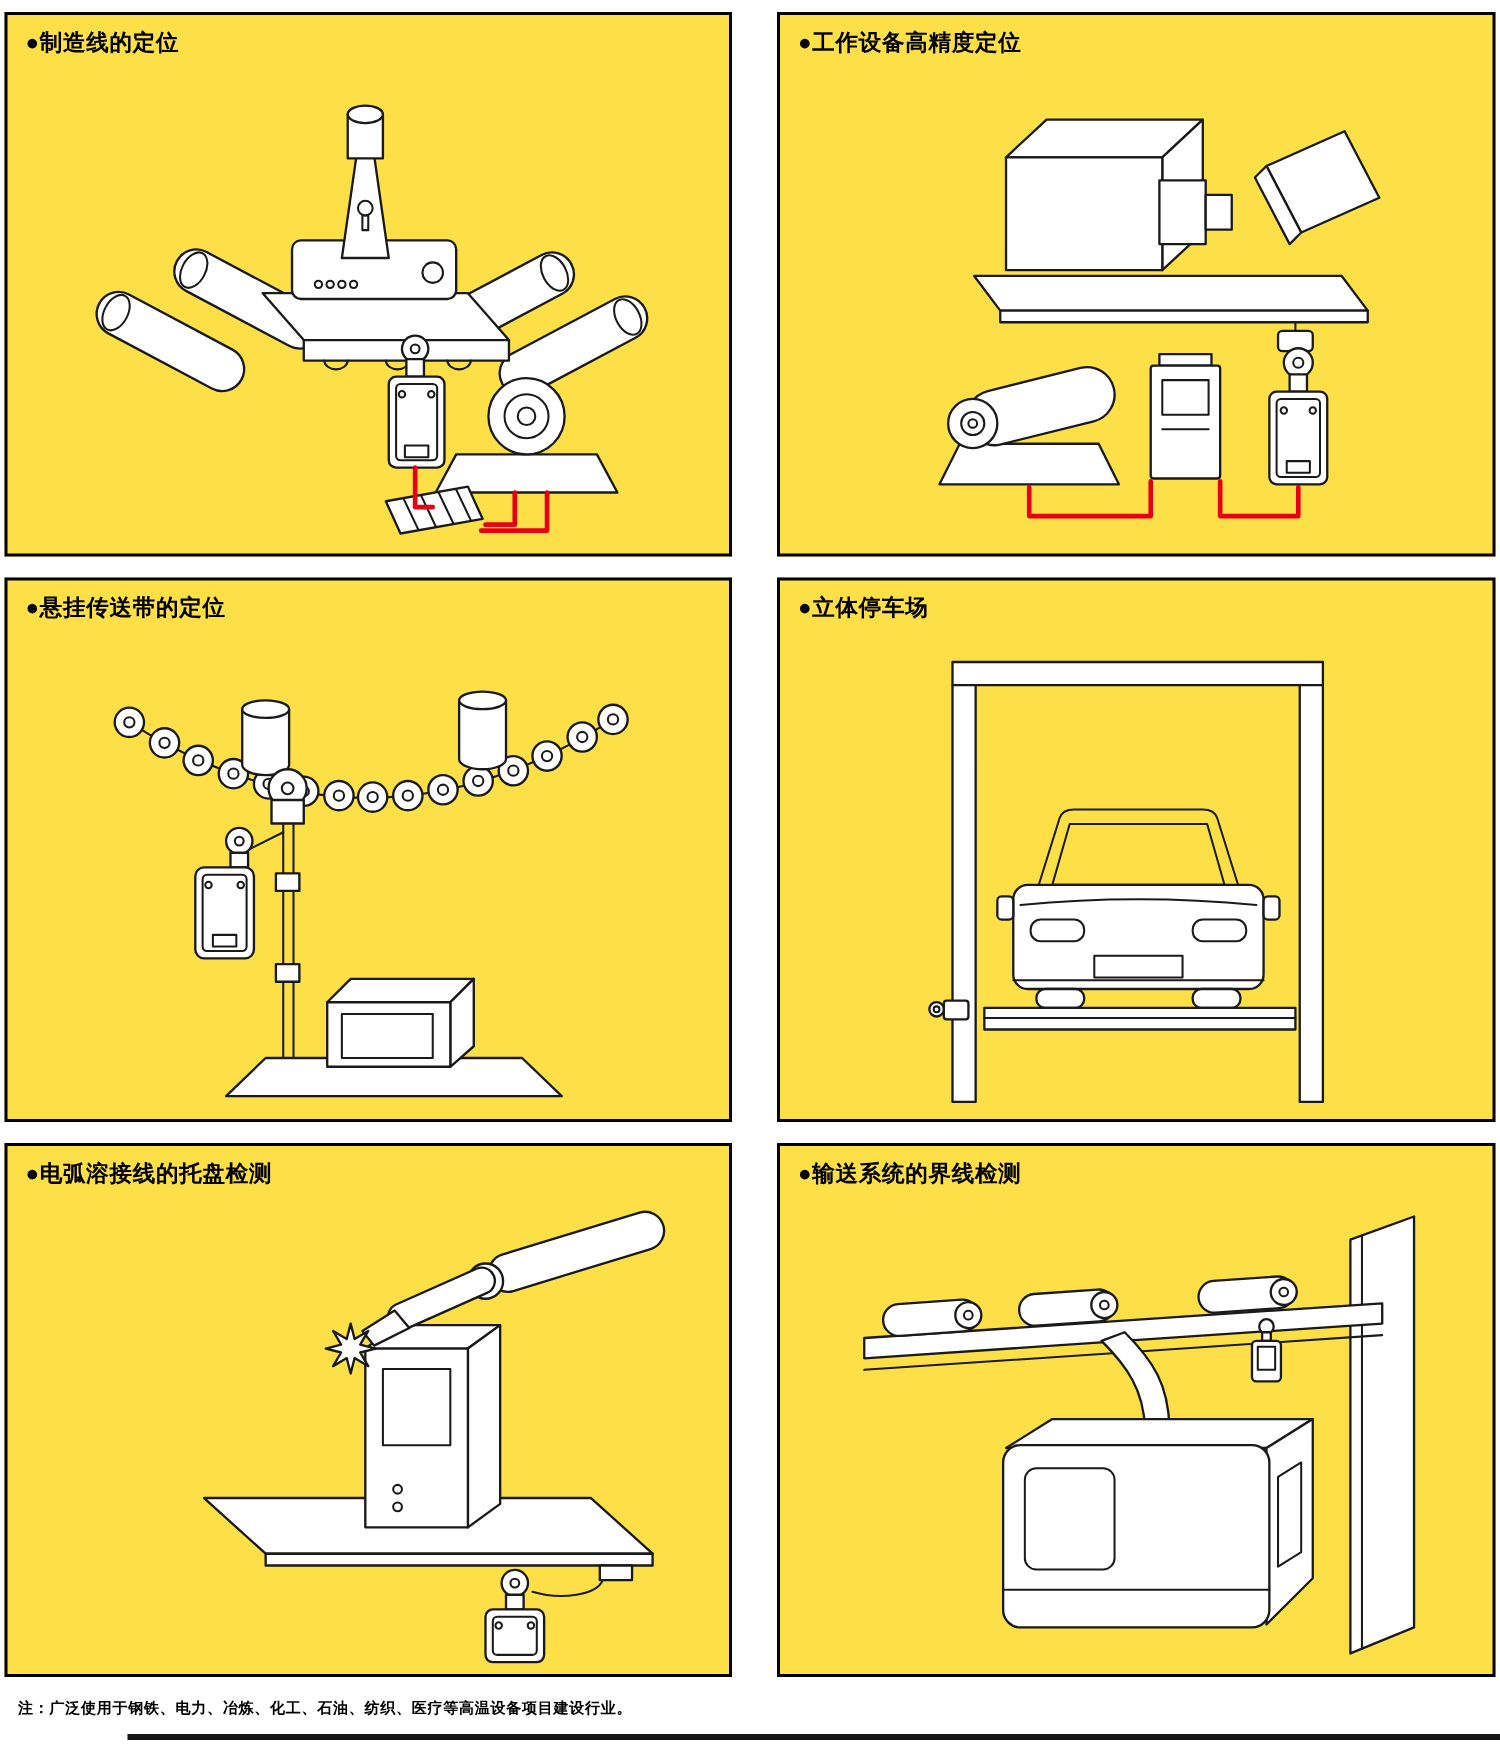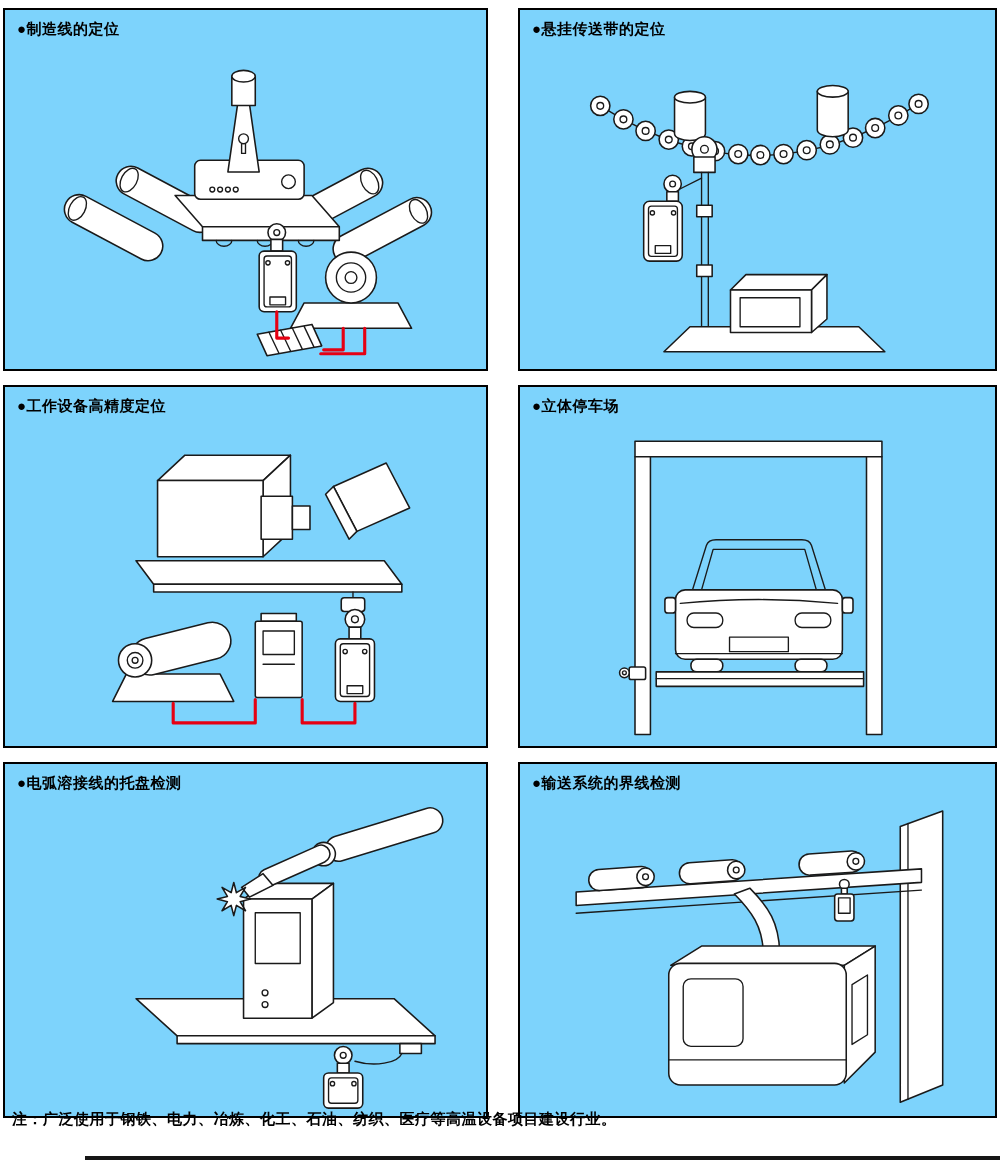--- a/index.html
+++ b/index.html
@@ -9,38 +9,38 @@
     overflow:hidden;
   }
   .panels {
     position:absolute; left:3px; top:8px;
     display:grid;
     grid-template-columns:485px 479px;
     grid-template-rows:363px 363px 356px;
     column-gap:30px; row-gap:14px;
   }
   .panel {
-    border:2px solid #000; background:#7dd3fc; box-sizing:border-box;
+    border:2px solid #000; background:#fde047; box-sizing:border-box;
     display:flex; flex-direction:column;
   }
   .panel-title {
     margin:0; padding:9px 12px 2px 12px;
     font-size:15px; font-weight:bold; letter-spacing:0.5px; line-height:1.3;
   }
   .art { flex:1; min-height:0; padding:0 6px 4px 6px; }
   .art svg { width:100%; height:100%; display:block; }
 
   
   .s { fill:#fff; stroke:var(--outline,#1a1a1a); stroke-width:1.6; stroke-linejoin:round; stroke-linecap:round; }
   .n { fill:none; stroke:var(--outline,#1a1a1a); stroke-width:1.4; stroke-linejoin:round; stroke-linecap:round; }
   .c { fill:none; stroke:var(--cable-red,#e60012); stroke-width:3.2; stroke-linejoin:round; stroke-linecap:round; }
 
   .note {
-    position:absolute; left:12px; top:1095px;
-    font-size:15px; font-weight:bold; letter-spacing:0.5px;
+    position:absolute; left:12px; top:1122px;
+    font-size:10px; font-weight:bold; letter-spacing:0.5px;
   }
   .bottom-rule {
     position:absolute; left:85px; top:1156px; width:915px; height:4px; background:#161616;
   }
 </style>
 </head>
 <body>
 
 <div class="sheet">
   <div class="panels">
@@ -101,20 +101,68 @@
             <circle class="n" cx="348" cy="236" r="15"></circle>
             <circle class="n" cx="348" cy="236" r="6"></circle>
           </g>
           <g>
             <polygon class="s" points="252,294 308,284 318,306 262,316"></polygon>
             <path class="n" d="M264,292 L274,313 M276,290 L286,311 M288,288 L298,309 M300,286 L310,307"></path>
           </g>
           <path class="c" d="M272,271 V298 H284"></path>
           <path class="c" d="M340,288 V310 H320"></path>
           <path class="c" d="M362,288 V314 H317"></path>
+        </svg>
+      </div>
+    </section>
+
+    <section class="panel">
+      <h2 class="panel-title">●工作设备高精度定位</h2>
+      <div class="art">
+        <svg viewBox="0 0 480 320" preserveAspectRatio="xMidYMid meet">
+          <g>
+            <polygon class="s" points="150,58 178,32 286,32 258,58"></polygon>
+            <polygon class="s" points="258,58 286,32 286,110 258,136"></polygon>
+            <rect class="s" x="150" y="58" width="108" height="78"></rect>
+            <rect class="s" x="256" y="74" width="32" height="44"></rect>
+            <rect class="s" x="288" y="84" width="18" height="24"></rect>
+            <polygon class="s" points="330,64 384,40 408,86 354,110"></polygon>
+            <polygon class="s" points="322,72 330,64 354,110 346,118"></polygon>
+            <polygon class="s" points="128,140 382,140 400,164 146,164"></polygon>
+            <polygon class="s" points="146,164 400,164 400,172 146,172"></polygon>
+            <path class="n" d="M350,172 V178"></path>
+            <rect class="s" x="338" y="178" width="24" height="14" rx="3"></rect>
+          </g>
+          <g>
+            <polygon class="s" points="118,256 214,256 228,284 104,284"></polygon>
+            <g transform="translate(174,230) rotate(-14)">
+              <rect class="s" x="-52" y="-19" width="104" height="38" rx="19"></rect>
+            </g>
+            <circle class="s" cx="127" cy="242" r="17"></circle>
+            <circle class="n" cx="127" cy="242" r="8"></circle>
+            <circle class="n" cx="127" cy="242" r="3"></circle>
+          </g>
+          <g>
+            <rect class="s" x="256" y="194" width="36" height="8"></rect>
+            <rect class="s" x="250" y="202" width="48" height="78" rx="2"></rect>
+            <rect class="n" x="258" y="212" width="32" height="24"></rect>
+            <path class="n" d="M258,246 H290"></path>
+          </g>
+          <g>
+            <circle class="s" cx="352" cy="200" r="10"></circle>
+              <circle class="n" cx="352" cy="200" r="3.5"></circle>
+            <rect class="s" x="346" y="208" width="12" height="12"></rect>
+            <rect class="s" x="332" y="220" width="40" height="64" rx="5"></rect>
+            <rect class="n" x="337" y="225" width="30" height="54" rx="3"></rect>
+            <circle class="n" cx="342" cy="233" r="2.2"></circle>
+              <circle class="n" cx="362" cy="233" r="2.2"></circle>
+            <rect class="n" x="344" y="268" width="16" height="8"></rect>
+          </g>
+          <path class="c" d="M166,286 V306 H250 V282"></path>
+          <path class="c" d="M298,282 V306 H352 V286"></path>
         </svg>
       </div>
     </section>
 
     <section class="panel">
       <h2 class="panel-title">●悬挂传送带的定位</h2>
       <div class="art">
         <svg viewBox="0 0 480 320" preserveAspectRatio="xMidYMid meet">
           <path class="n" d="M77,59 Q241,163 407,57"></path>
           <g>
@@ -181,68 +229,20 @@
             <polygon class="s" points="212,250 228,234 312,234 296,250"></polygon>
             <polygon class="s" points="296,250 312,234 312,280 296,294"></polygon>
             <rect class="s" x="212" y="250" width="84" height="44"></rect>
             <rect class="n" x="222" y="258" width="62" height="30"></rect>
           </g>
         </svg>
       </div>
     </section>
 
     <section class="panel">
-      <h2 class="panel-title">●工作设备高精度定位</h2>
-      <div class="art">
-        <svg viewBox="0 0 480 320" preserveAspectRatio="xMidYMid meet">
-          <g>
-            <polygon class="s" points="150,58 178,32 286,32 258,58"></polygon>
-            <polygon class="s" points="258,58 286,32 286,110 258,136"></polygon>
-            <rect class="s" x="150" y="58" width="108" height="78"></rect>
-            <rect class="s" x="256" y="74" width="32" height="44"></rect>
-            <rect class="s" x="288" y="84" width="18" height="24"></rect>
-            <polygon class="s" points="330,64 384,40 408,86 354,110"></polygon>
-            <polygon class="s" points="322,72 330,64 354,110 346,118"></polygon>
-            <polygon class="s" points="128,140 382,140 400,164 146,164"></polygon>
-            <polygon class="s" points="146,164 400,164 400,172 146,172"></polygon>
-            <path class="n" d="M350,172 V178"></path>
-            <rect class="s" x="338" y="178" width="24" height="14" rx="3"></rect>
-          </g>
-          <g>
-            <polygon class="s" points="118,256 214,256 228,284 104,284"></polygon>
-            <g transform="translate(174,230) rotate(-14)">
-              <rect class="s" x="-52" y="-19" width="104" height="38" rx="19"></rect>
-            </g>
-            <circle class="s" cx="127" cy="242" r="17"></circle>
-            <circle class="n" cx="127" cy="242" r="8"></circle>
-            <circle class="n" cx="127" cy="242" r="3"></circle>
-          </g>
-          <g>
-            <rect class="s" x="256" y="194" width="36" height="8"></rect>
-            <rect class="s" x="250" y="202" width="48" height="78" rx="2"></rect>
-            <rect class="n" x="258" y="212" width="32" height="24"></rect>
-            <path class="n" d="M258,246 H290"></path>
-          </g>
-          <g>
-            <circle class="s" cx="352" cy="200" r="10"></circle>
-              <circle class="n" cx="352" cy="200" r="3.5"></circle>
-            <rect class="s" x="346" y="208" width="12" height="12"></rect>
-            <rect class="s" x="332" y="220" width="40" height="64" rx="5"></rect>
-            <rect class="n" x="337" y="225" width="30" height="54" rx="3"></rect>
-            <circle class="n" cx="342" cy="233" r="2.2"></circle>
-              <circle class="n" cx="362" cy="233" r="2.2"></circle>
-            <rect class="n" x="344" y="268" width="16" height="8"></rect>
-          </g>
-          <path class="c" d="M166,286 V306 H250 V282"></path>
-          <path class="c" d="M298,282 V306 H352 V286"></path>
-        </svg>
-      </div>
-    </section>
-
-    <section class="panel">
       <h2 class="panel-title">●立体停车场</h2>
       <div class="art">
         <svg viewBox="0 0 480 320" preserveAspectRatio="xMidYMid meet">
           <g>
             <rect class="s" x="113" y="16" width="256" height="16"></rect>
             <rect class="s" x="113" y="32" width="16" height="288"></rect>
             <rect class="s" x="353" y="32" width="16" height="288"></rect>
           </g>
           <g>
             <path class="n" d="M172,172 L187,124 Q189,118 197,118 L286,118 Q294,118 296,124 L311,172"></path>

